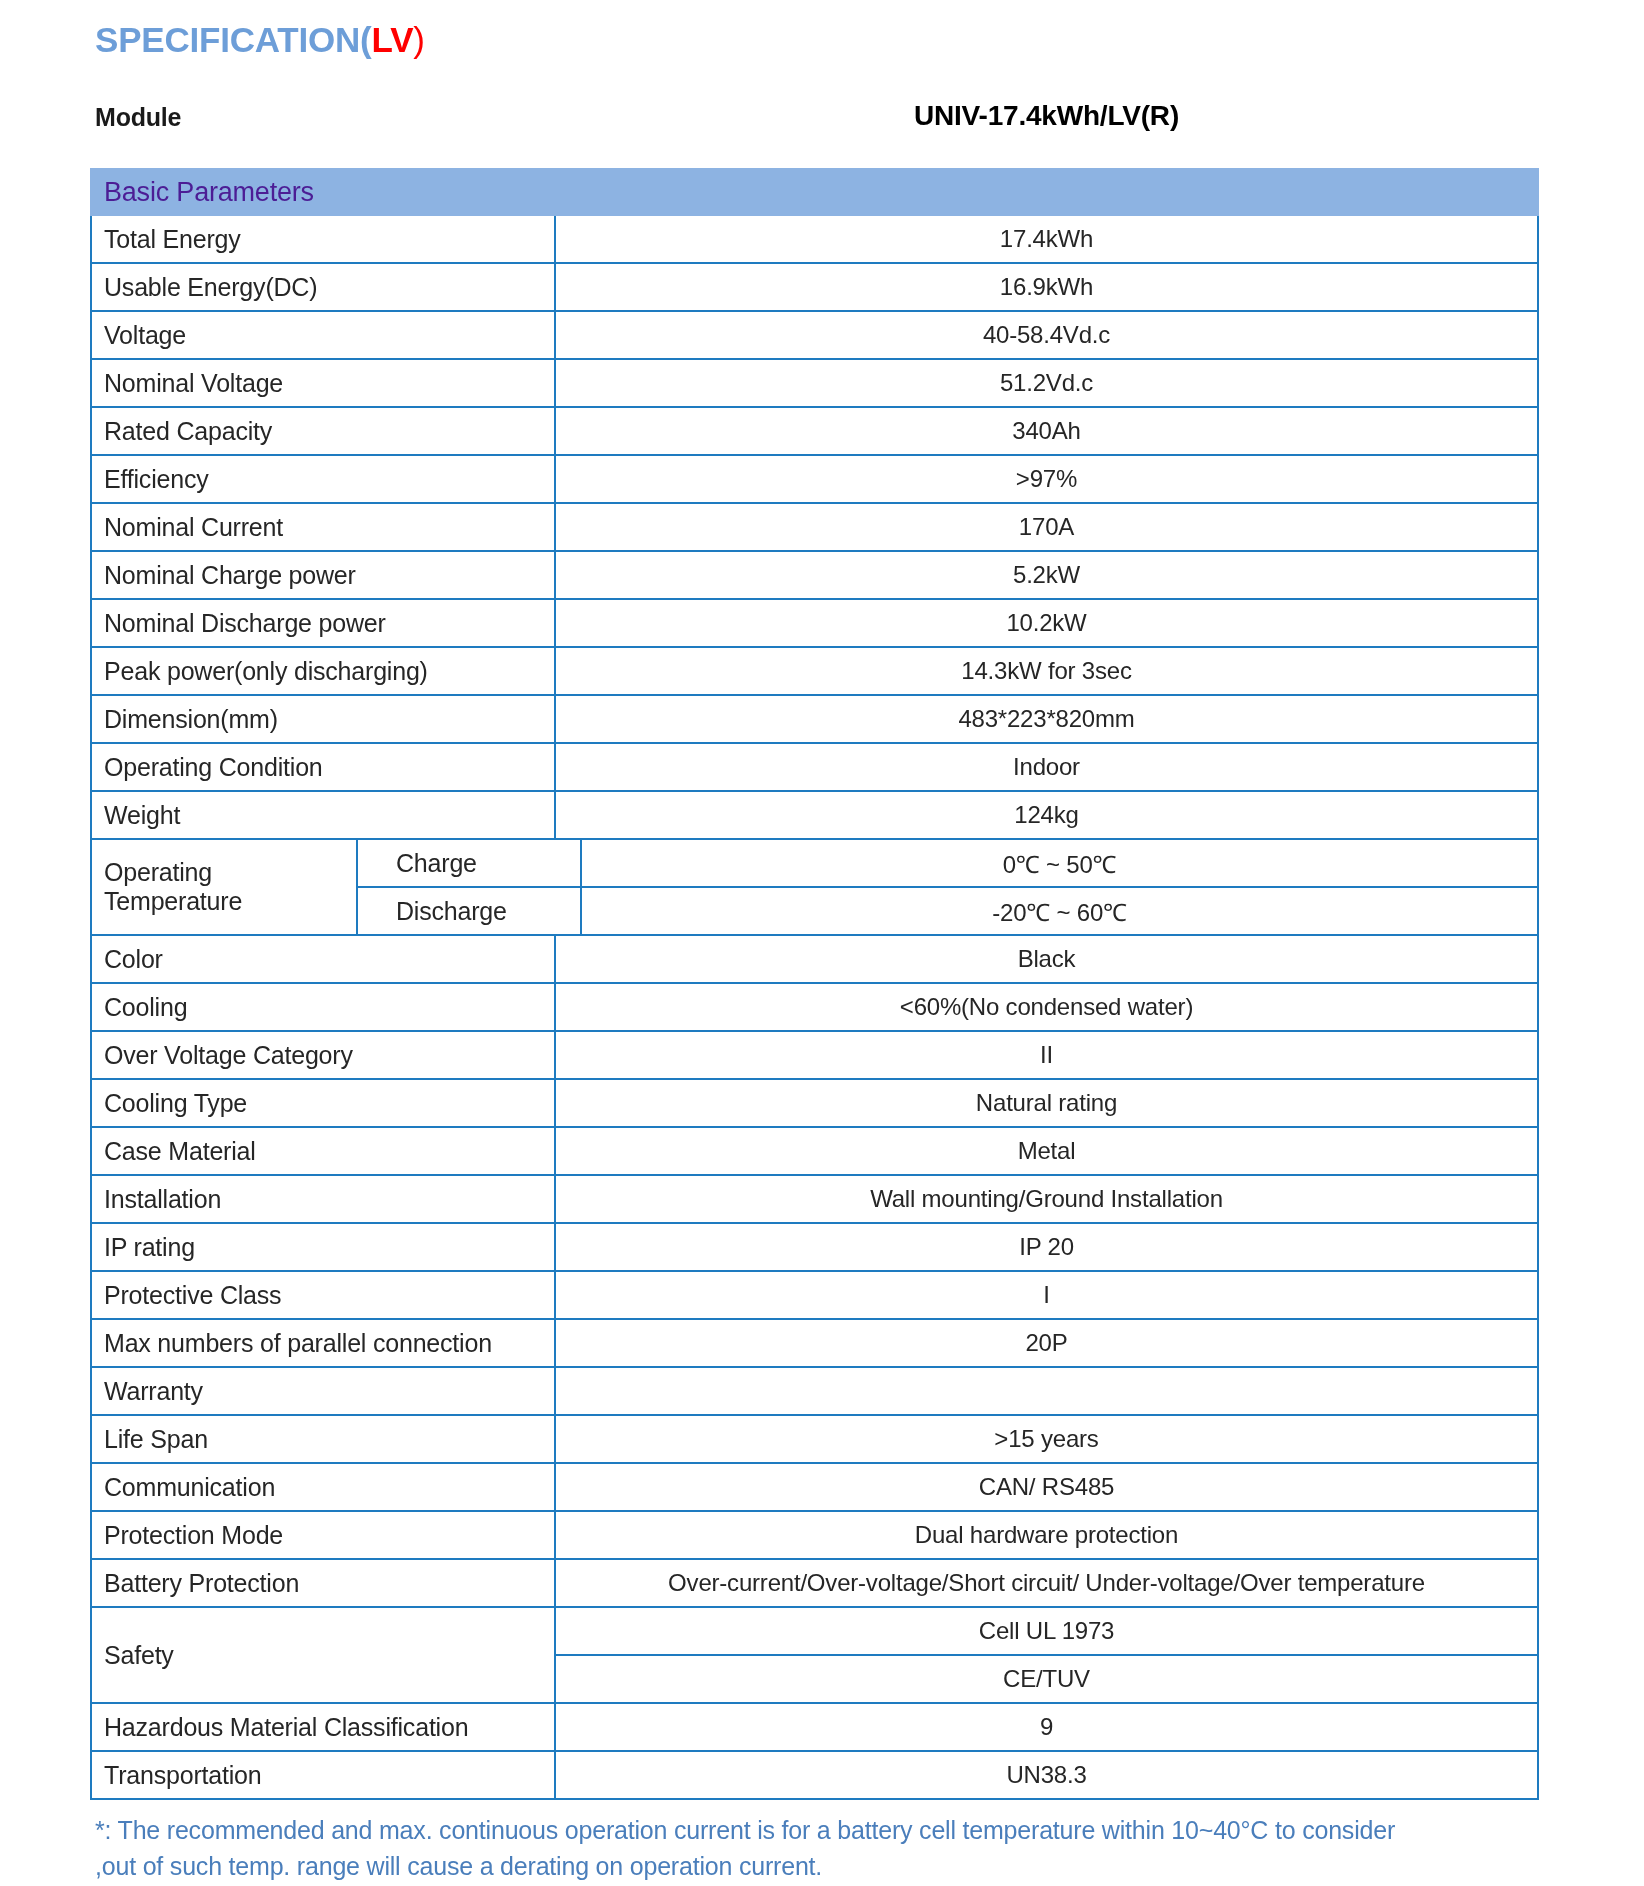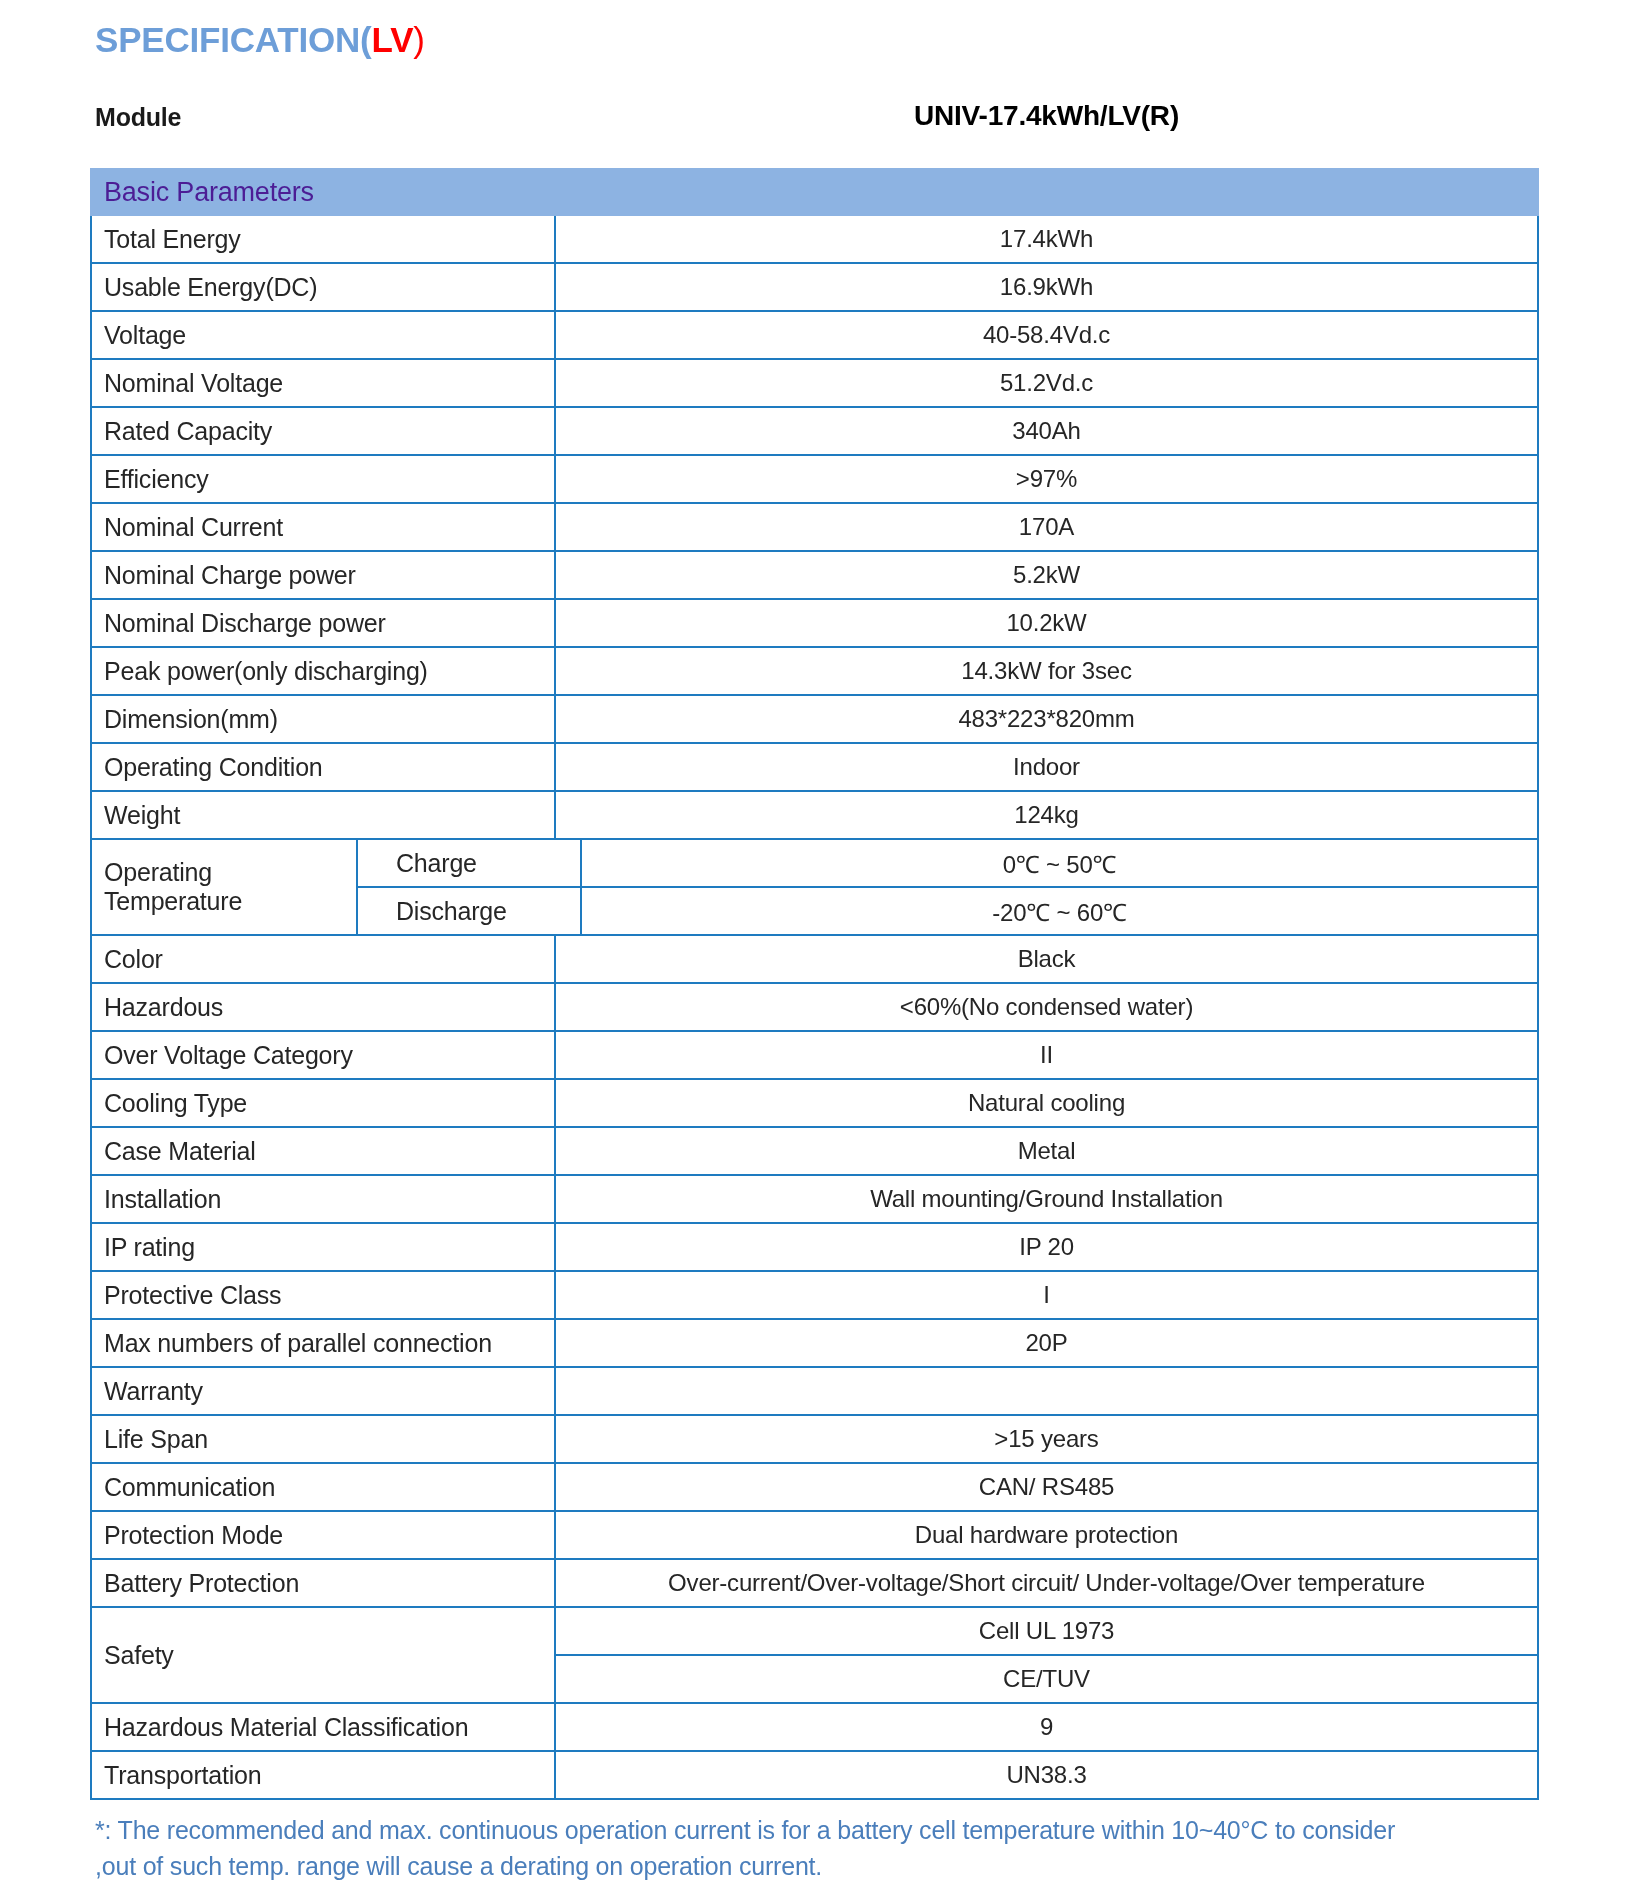--- a/index.html
+++ b/index.html
@@ -166,30 +166,30 @@
           <div class="val-row">-20℃ ~ 60℃</div>
         </div>
       </div>
     </div>
 
     <div class="row">
       <div class="cl">Color</div>
       <div class="cv">Black</div>
     </div>
     <div class="row">
-      <div class="cl">Hazardous</div>
+      <div class="cl">Cooling</div>
       <div class="cv">&lt;60%(No condensed water)</div>
     </div>
     <div class="row">
       <div class="cl">Over Voltage Category</div>
       <div class="cv">II</div>
     </div>
     <div class="row">
       <div class="cl">Cooling Type</div>
-      <div class="cv">Natural cooling</div>
+      <div class="cv">Natural rating</div>
     </div>
     <div class="row">
       <div class="cl">Case Material</div>
       <div class="cv">Metal</div>
     </div>
     <div class="row">
       <div class="cl">Installation</div>
       <div class="cv">Wall mounting/Ground Installation</div>
     </div>
     <div class="row">

